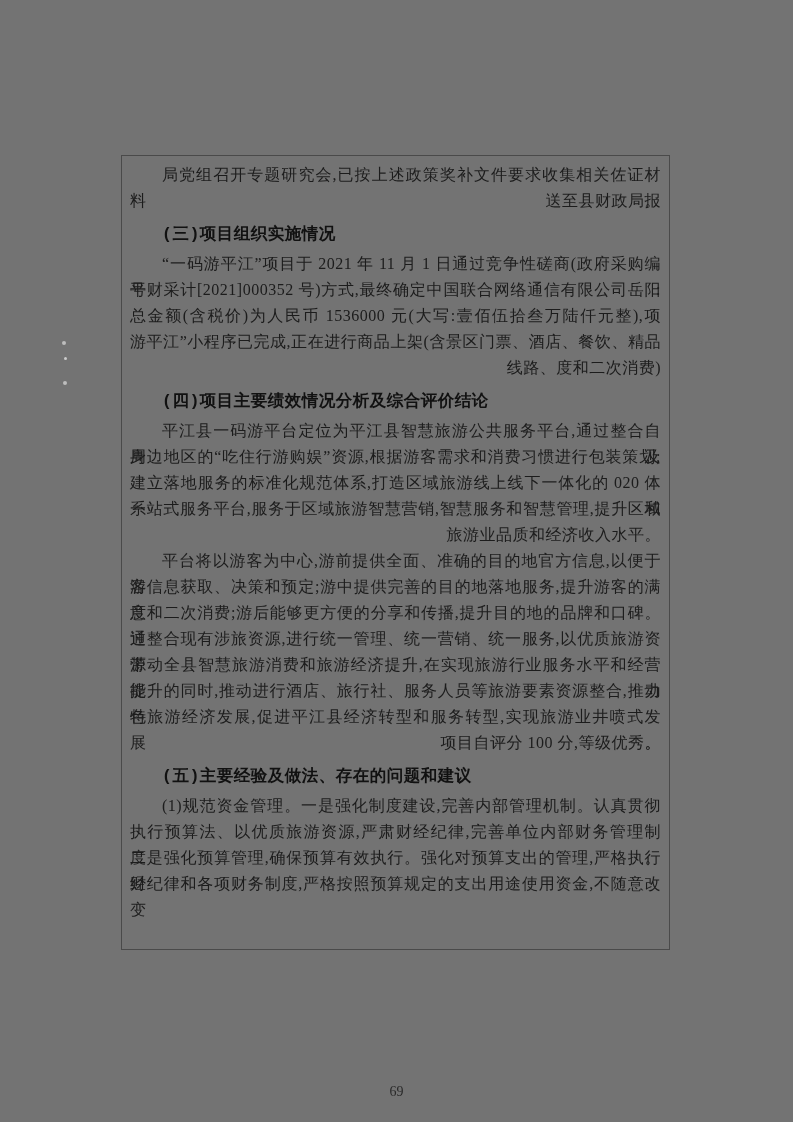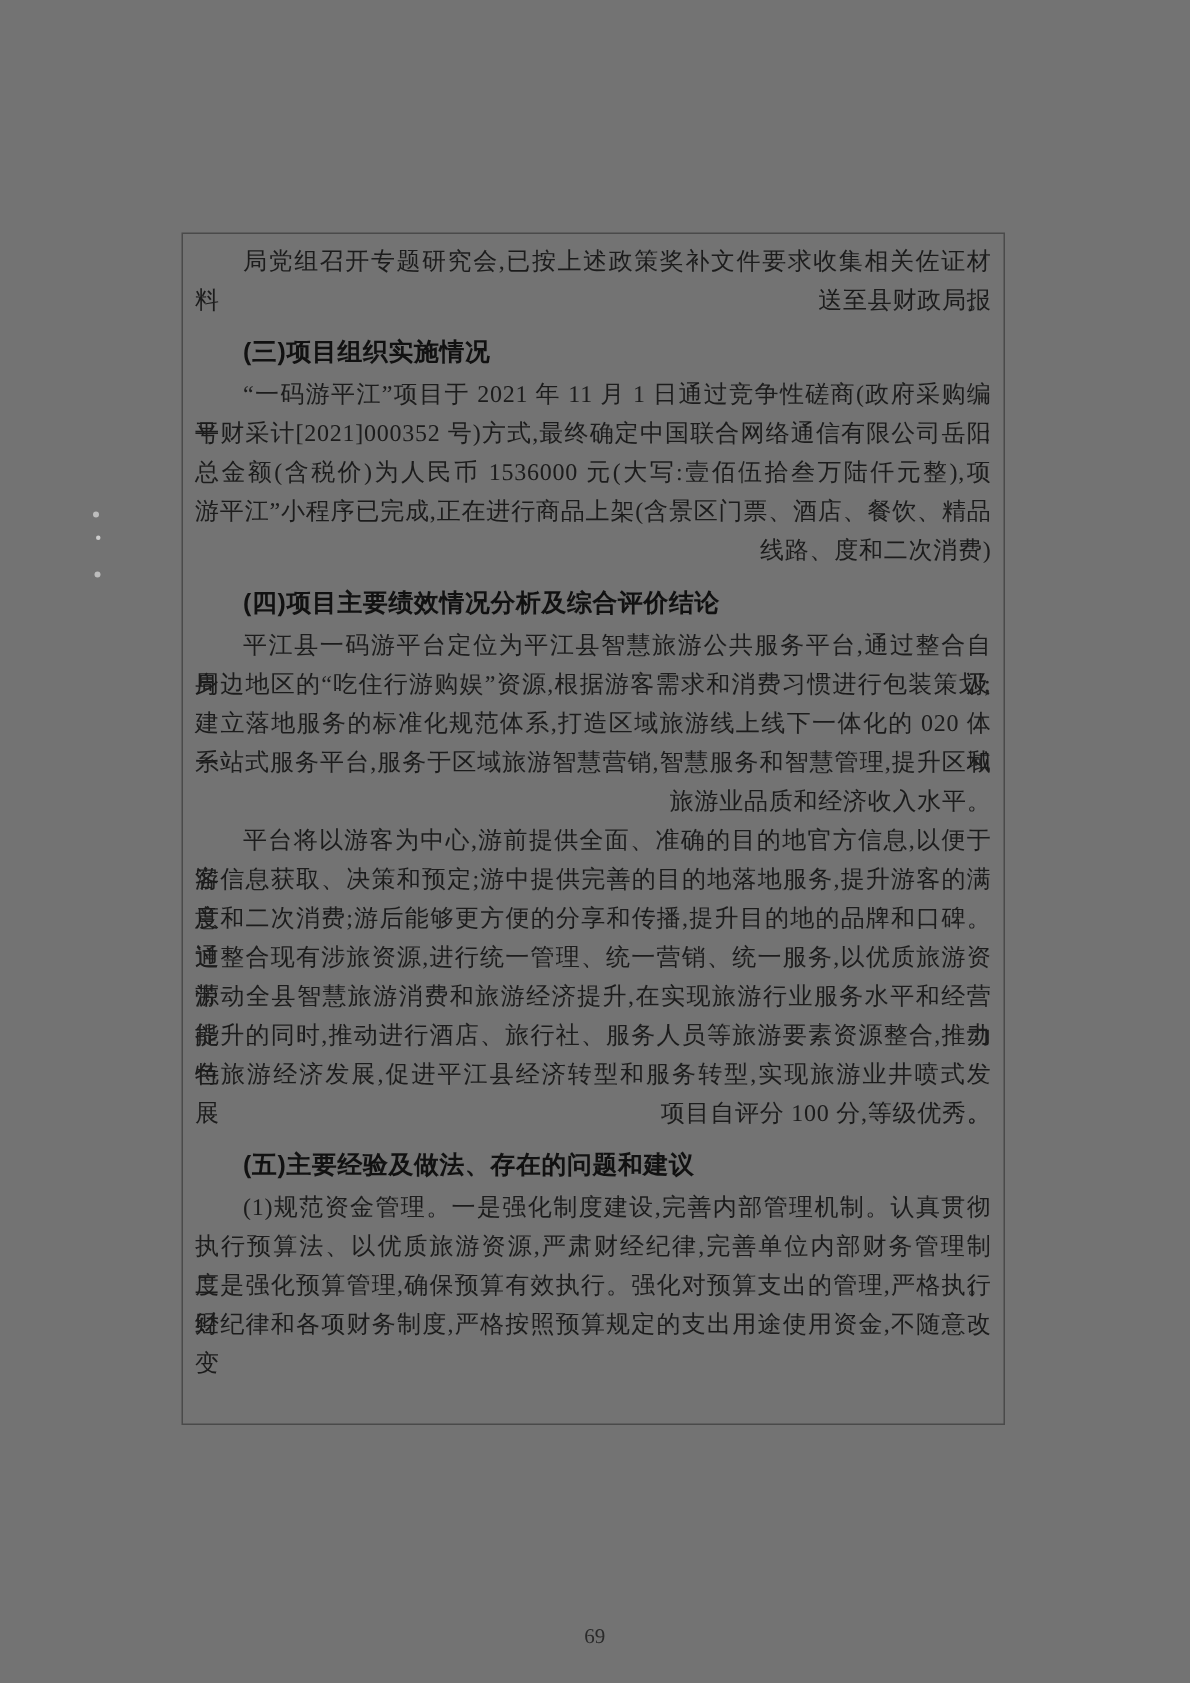--- a/index.html
+++ b/index.html
@@ -39,21 +39,21 @@
     letter-spacing: 0.5px;
   }
   .line.j {
     text-align: justify;
     text-align-last: justify;
   }
   .indent {
     text-indent: 32px;
   }
   .heading {
-    font-family: Liberation Sans, sans-serif;
+    font-family: Liberation Mono, monospace;
     font-weight: bold;
     font-size: 16.5px;
     line-height: 26px;
     height: 26px;
     margin: 8px 0 3px 0;
     text-indent: 32px;
     color: #111111;
     letter-spacing: 0.5px;
   }
   .page-number {

